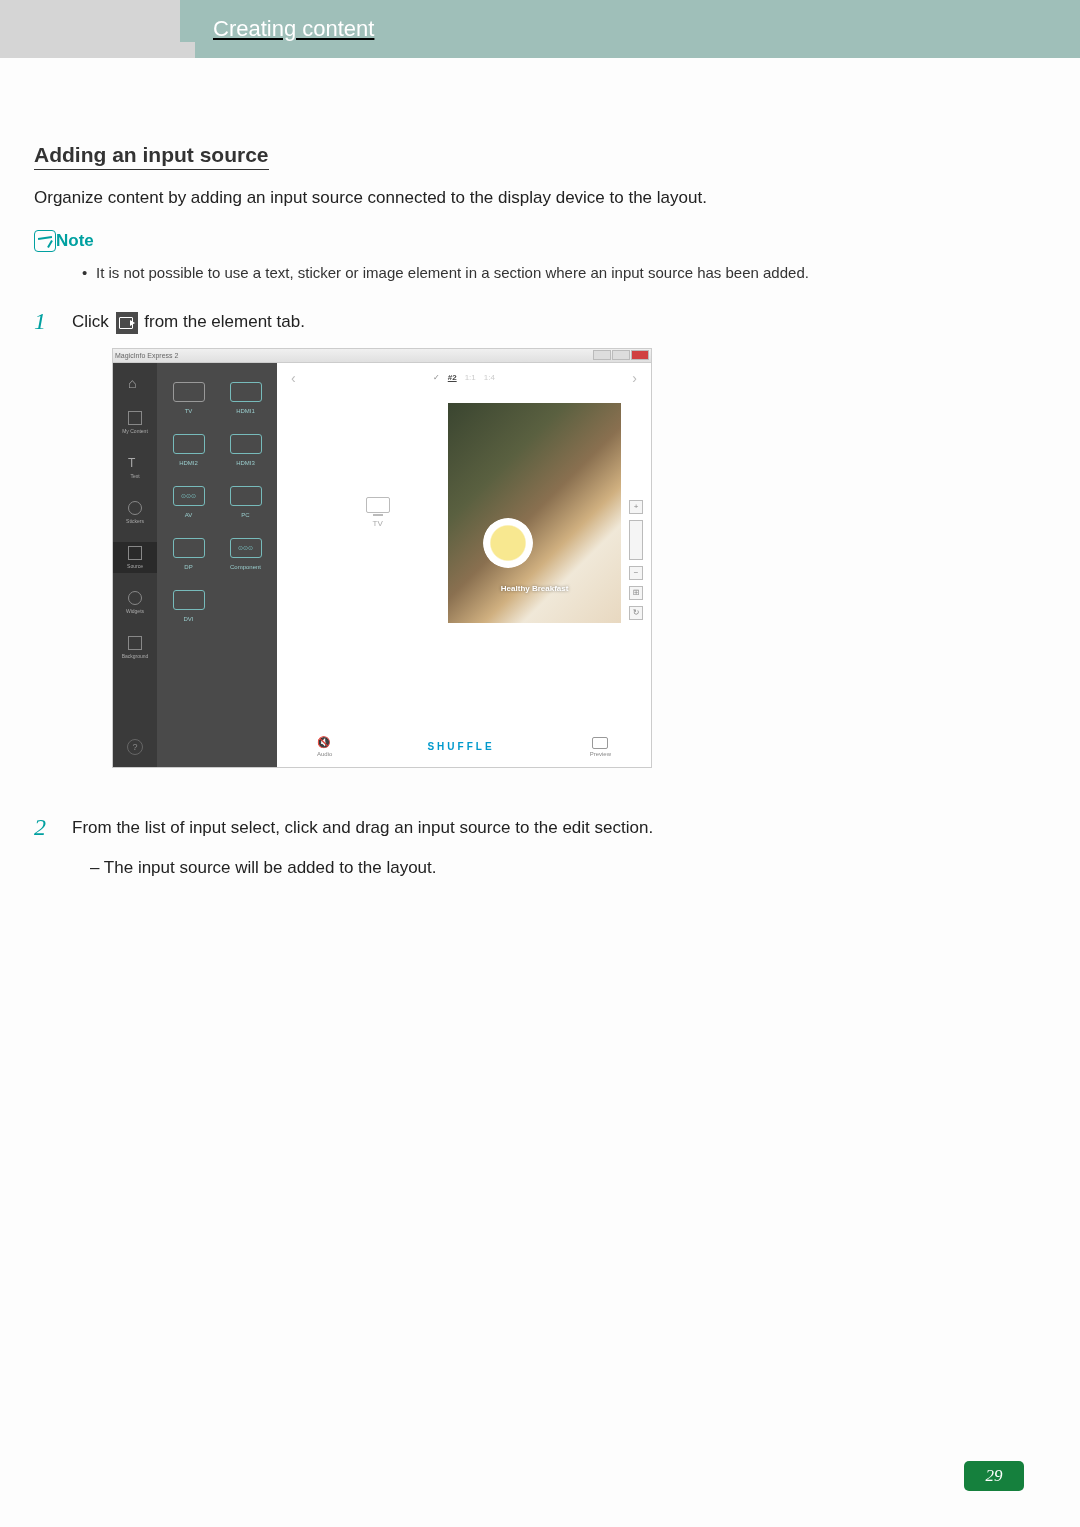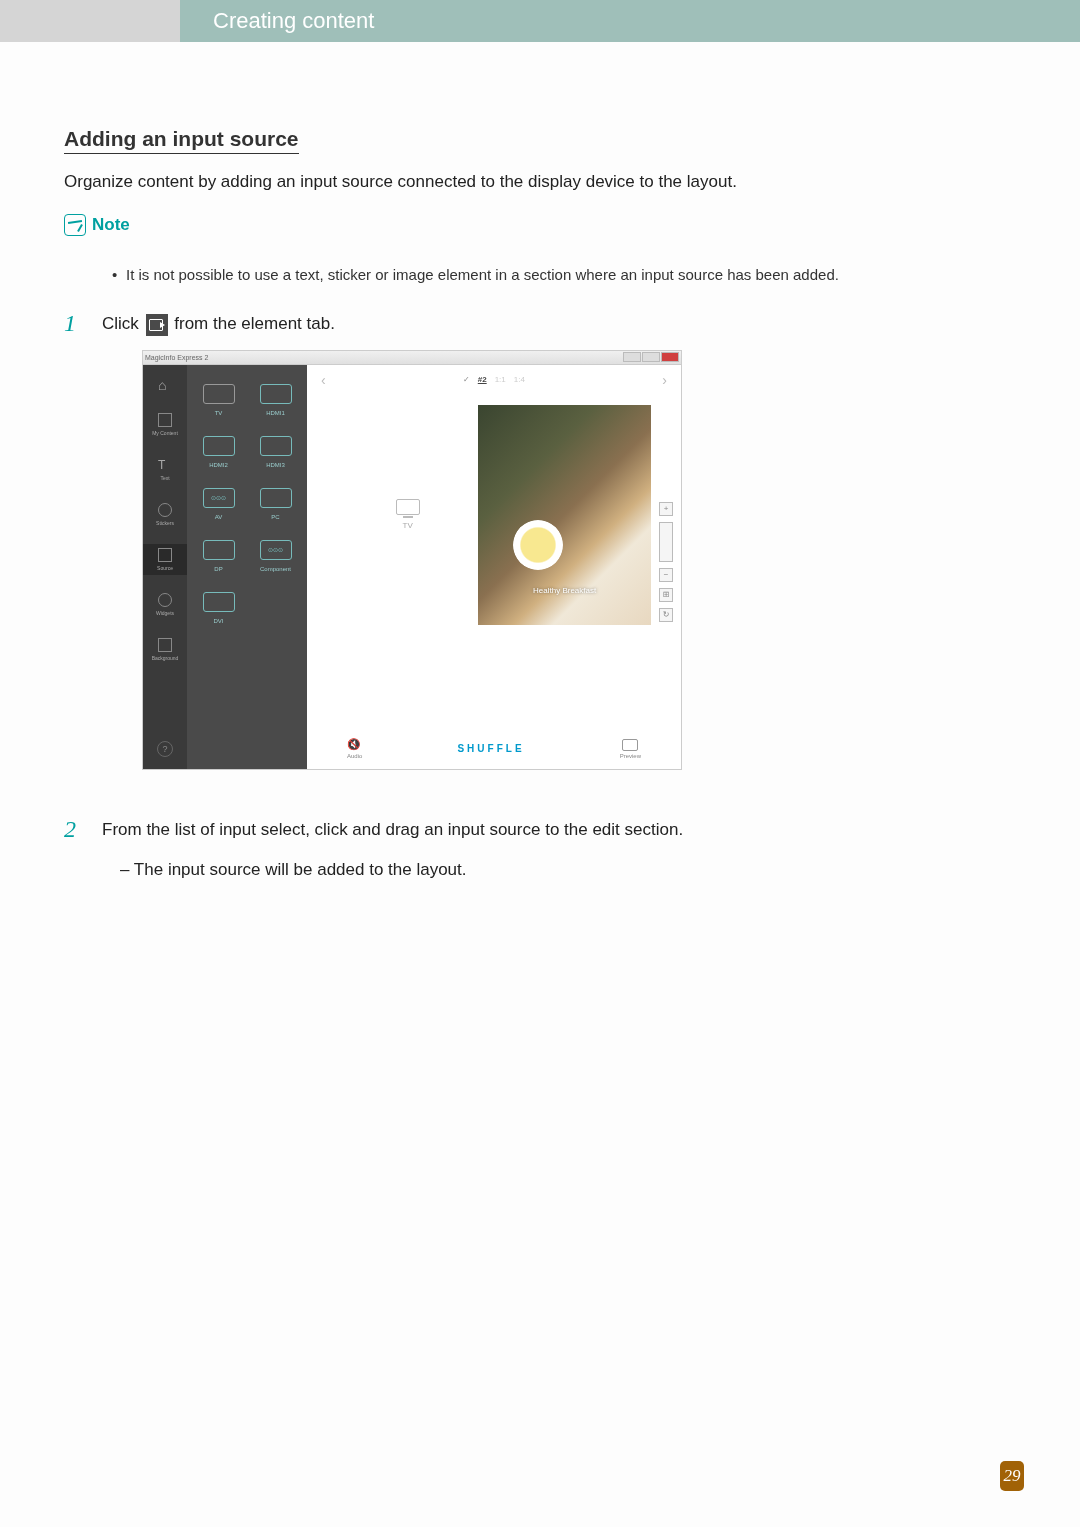--- a/index.html
+++ b/index.html
@@ -5,22 +5,23 @@
     * { margin: 0; padding: 0; box-sizing: border-box; }
     body {
       font-family: Arial, sans-serif;
       width: 1080px;
       height: 1527px;
       background: #fdfdfd;
       position: relative;
     }
     .header-bar {
       display: flex;
-      height: 42px;
+      height: 58px;
       width: 100%;
+      text-decoration: underline;
     }
     .header-left {
       width: 195px;
       background: #d5d5d5;
       position: relative;
     }
     .header-left-inner {
       position: absolute;
       right: 0;
       top: 0;
@@ -32,21 +33,21 @@
       flex: 1;
       background: #9fbfb9;
       display: flex;
       align-items: center;
       padding-left: 18px;
       color: #fff;
       font-size: 22px;
       font-weight: 300;
     }
     .content {
-      padding: 85px 70px 0 64px;
+      padding: 85px 70px 0 34px;
     }
     .section-title {
       font-size: 21px;
       font-weight: bold;
       color: #333;
       border-bottom: 1px solid #333;
       display: inline-block;
       padding-bottom: 2px;
       margin-bottom: 18px;
     }
@@ -54,22 +55,21 @@
       font-size: 17px;
       color: #222;
       margin-bottom: 22px;
     }
     .note-block {
       margin-bottom: 22px;
     }
     .note-header {
       display: flex;
       align-items: center;
-      gap: 6px;
-      margin-bottom: 26px;
+      margin-bottom: 8px;
     }
     .note-icon {
       width: 22px;
       height: 22px;
       border: 1.5px solid #00a0a0;
       border-radius: 4px;
       display: inline-flex;
       align-items: center;
       justify-content: center;
       position: relative;
@@ -359,21 +359,21 @@
       width: 50px;
       height: 50px;
       background: radial-gradient(circle, #f8e890 48%, #fff 52%, #fff 70%, transparent 72%);
       border-radius: 50%;
       left: 20%;
       bottom: 25%;
     }
     .ss-food-label {
       color: #fff;
       font-size: 8px;
-      font-weight: normal;
+      font-weight: bold;
       text-shadow: 0 0 3px rgba(0,0,0,0.5);
       z-index: 2;
     }
     .ss-right-tools {
       position: absolute;
       right: 8px;
       top: 50%;
       transform: translateY(-50%);
       display: flex;
       flex-direction: column;
@@ -414,23 +414,23 @@
     .ss-bottom-icon {
       width: 16px;
       height: 12px;
       border: 1px solid #999;
       border-radius: 2px;
     }
     .page-num {
       position: absolute;
       bottom: 36px;
       right: 56px;
-      width: 24px;
+      width: 60px;
       height: 30px;
-      background: #a16207;
+      background: #15803d;
       border-radius: 5px;
       display: flex;
       align-items: center;
       justify-content: center;
       color: #fff;
       font-style: italic;
       font-family: Georgia, serif;
       font-size: 17px;
     }
   </style>

